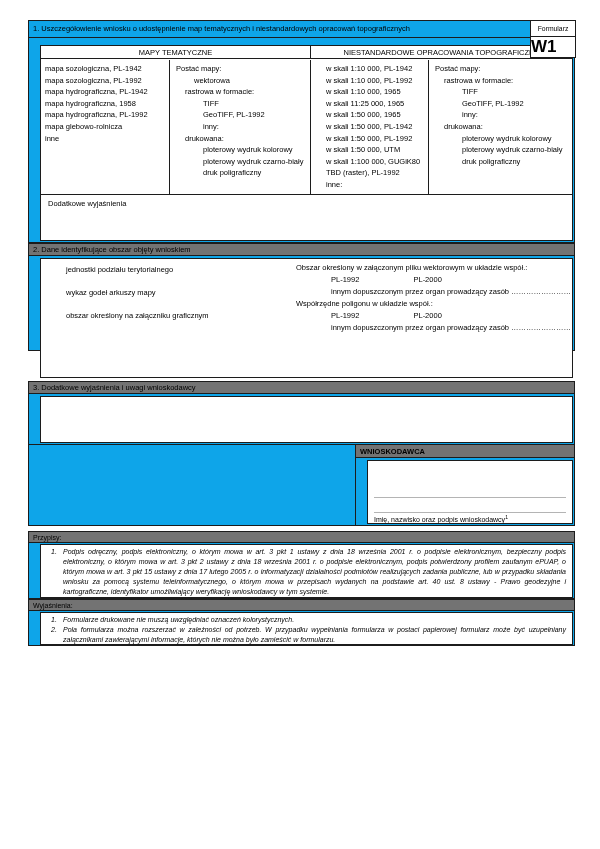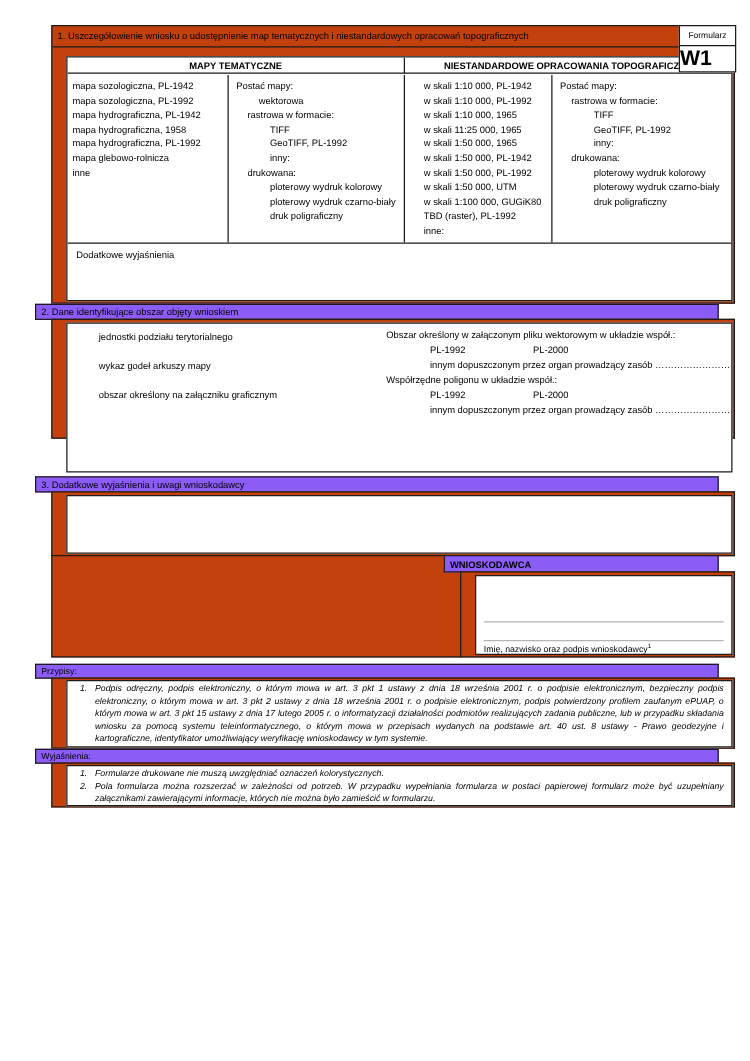--- a/index.html
+++ b/index.html
@@ -1,23 +1,23 @@
 <!DOCTYPE html>
 <html><head>
 <meta charset="utf-8">
 <style>
   html,body{margin:0;padding:0;background:#e8e8e8;}
   .page{position:relative;width:600px;height:849px;background:#ffffff;
         font-family:"Liberation Sans", sans-serif;color:#000;overflow:hidden;}
-  .sec{position:absolute;background:#c2410c;border:1px solid #1c1c1c;box-sizing:border-box;margin-left:13px;}
-  .bar{position:absolute;background:#8b5cf6;border:1px solid #1c1c1c;box-sizing:border-box;
+  .sec{position:absolute;background:#0ea5e9;border:1px solid #1c1c1c;box-sizing:border-box;}
+  .bar{position:absolute;background:#737373;border:1px solid #1c1c1c;box-sizing:border-box;
        font-size:7.5px;line-height:11px;padding-left:4px;overflow:hidden;white-space:nowrap;}
   .wbox{position:absolute;background:#fff;border:1px solid #1c1c1c;box-sizing:border-box;overflow:hidden;}
   .cell{position:absolute;box-sizing:border-box;}
-  .thead{font-size:7.5px;font-weight:bold;text-align:center;line-height:13px;overflow:hidden;white-space:nowrap;}
+  .thead{font-size:7.5px;font-weight:normal;text-align:center;line-height:13px;overflow:hidden;white-space:nowrap;}
   .list{font-size:7.5px;line-height:11.6px;padding-top:3px;}
   .list > div{white-space:nowrap;overflow:hidden;}
   .small{font-size:7.5px;}
   .fnote{font-style:italic;font-size:7px;line-height:10px;}
   .fnrow{display:flex;padding:2px 6px 0 10px;}
   .fnno{width:12px;flex:none;}
   .dots-line{white-space:nowrap;overflow:hidden;}
   .grayline{position:absolute;left:6px;right:6px;height:0;border-top:1px solid #b4b4b4;}
 </style>
 </head>

